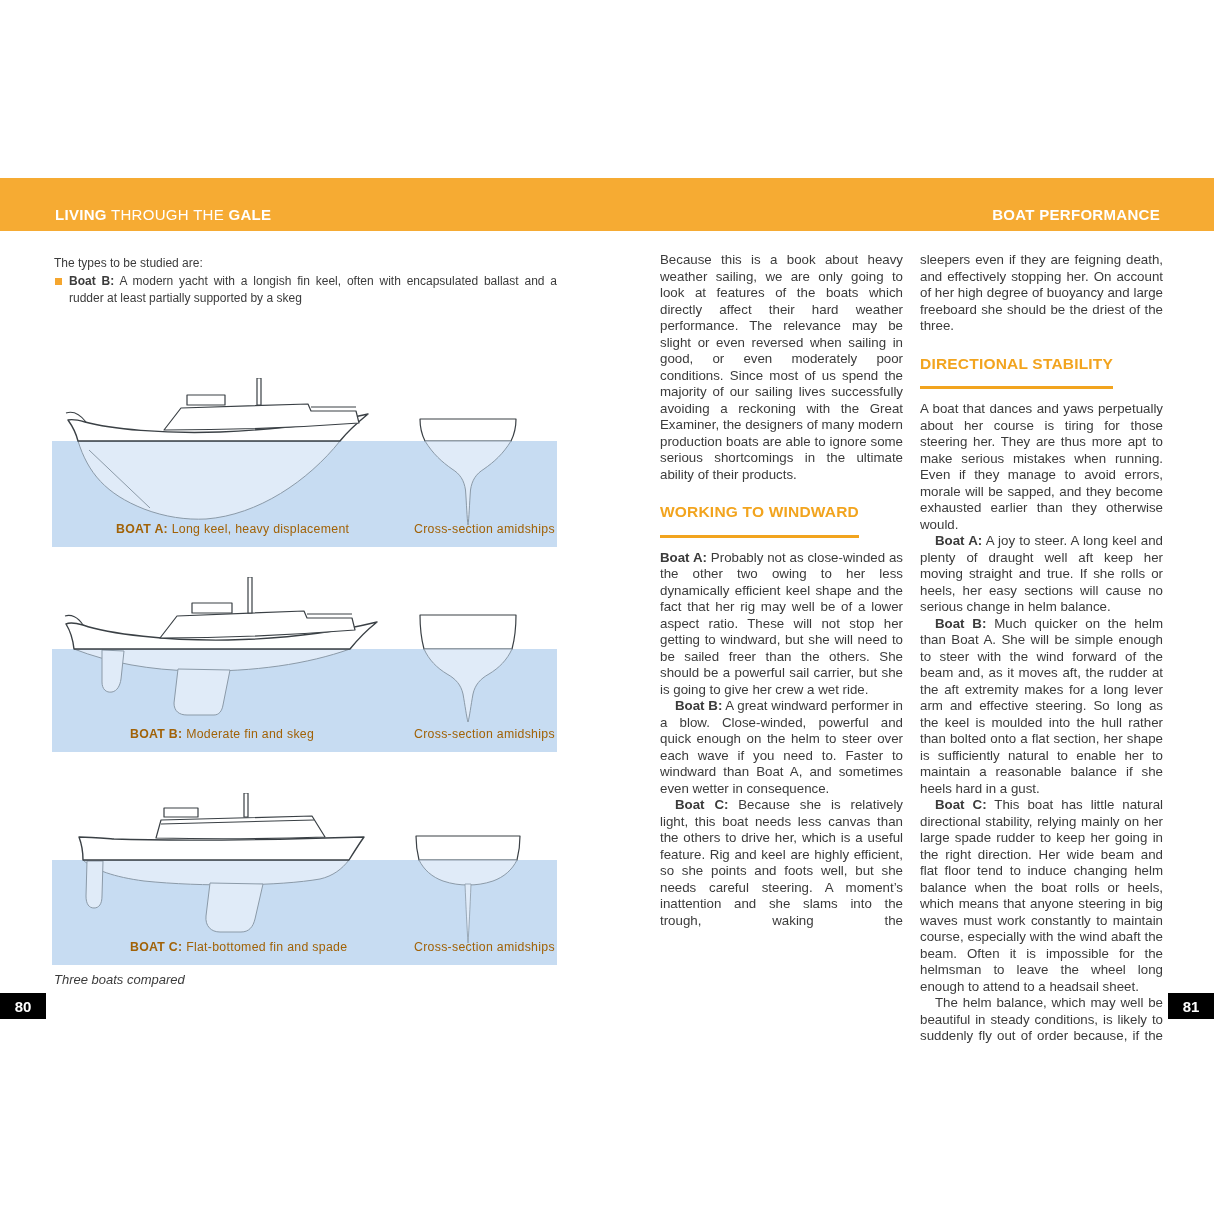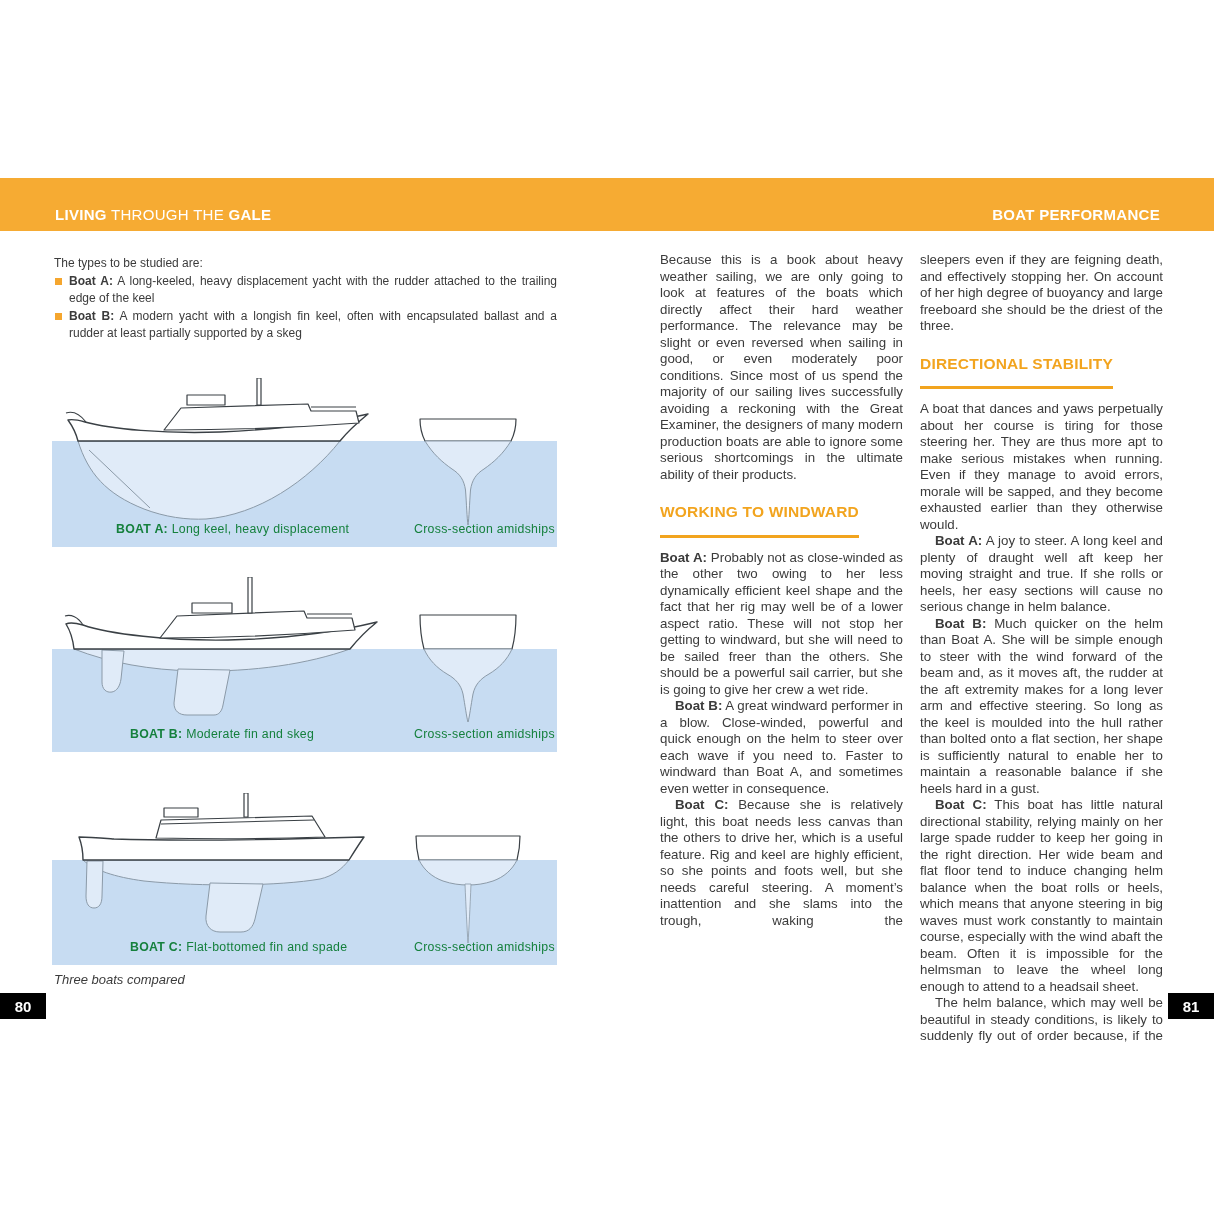--- a/index.html
+++ b/index.html
@@ -19,21 +19,21 @@
   .leftcol{position:absolute;left:54px;top:255px;width:503px;font-size:12px;line-height:17.5px;text-align:justify;}
   .leftcol p{margin:0;}
   .bullet{display:flex;}
   .bullet .sq{flex:0 0 auto;width:7px;height:7px;background:#F5A62E;margin:5px 7px 0 1px;}
   .bullet .btxt{flex:1 1 auto;}
 
   
   .figure{position:absolute;left:52px;width:505px;}
   .water{position:absolute;left:0;bottom:0;width:505px;background:#C7DCF2;}
   .figure svg{position:absolute;left:0;top:0;}
-  .cap{position:absolute;font-size:12.3px;letter-spacing:.3px;color:#15803d;white-space:nowrap;}
+  .cap{position:absolute;font-size:12.3px;letter-spacing:.3px;color:#a16207;white-space:nowrap;}
   .cap b{font-weight:bold;}
   .note{position:absolute;left:54px;top:972px;font-size:13px;font-style:italic;color:#3b3b3b;}
 
   
   .pagenum{position:absolute;top:993px;width:46px;height:26px;background:#000000;color:#fff;
     font-size:15px;font-weight:bold;display:flex;align-items:center;justify-content:center;}
   .pn-left{left:0;}
   .pn-right{left:1168px;}
 
   
@@ -57,24 +57,20 @@
 </head>
 <body>
 
 <div class="header-bar">
   <div class="header-left"><b>LIVING</b><span> THROUGH THE </span><b>GALE</b></div>
   <div class="header-right">BOAT PERFORMANCE</div>
 </div>
 
 <div class="leftcol">
   <p>The types to be studied are:</p>
-  <div class="bullet">
-    <span class="sq"></span>
-    <p class="btxt"><b class="lbl">Boat A:</b><span> A long-keeled, heavy displacement yacht with the rudder attached to the trailing edge of the keel</span></p>
-  </div>
   <div class="bullet">
     <span class="sq"></span>
     <p class="btxt"><b class="lbl">Boat B:</b><span> A modern yacht with a longish fin keel, often with encapsulated ballast and a rudder at least partially supported by a skeg</span></p>
   </div>
 </div>
 
 <div class="figure" style="top:378px;height:169px;">
   <div class="water" style="height:106px;"></div>
   <svg width="505" height="169" viewBox="0 0 505 169">
     <path class="sub" d="M26,63 C36,95 54,116 92,131 C113,139 134,142 154,141 C206,137 256,103 288,63 Z"></path>

